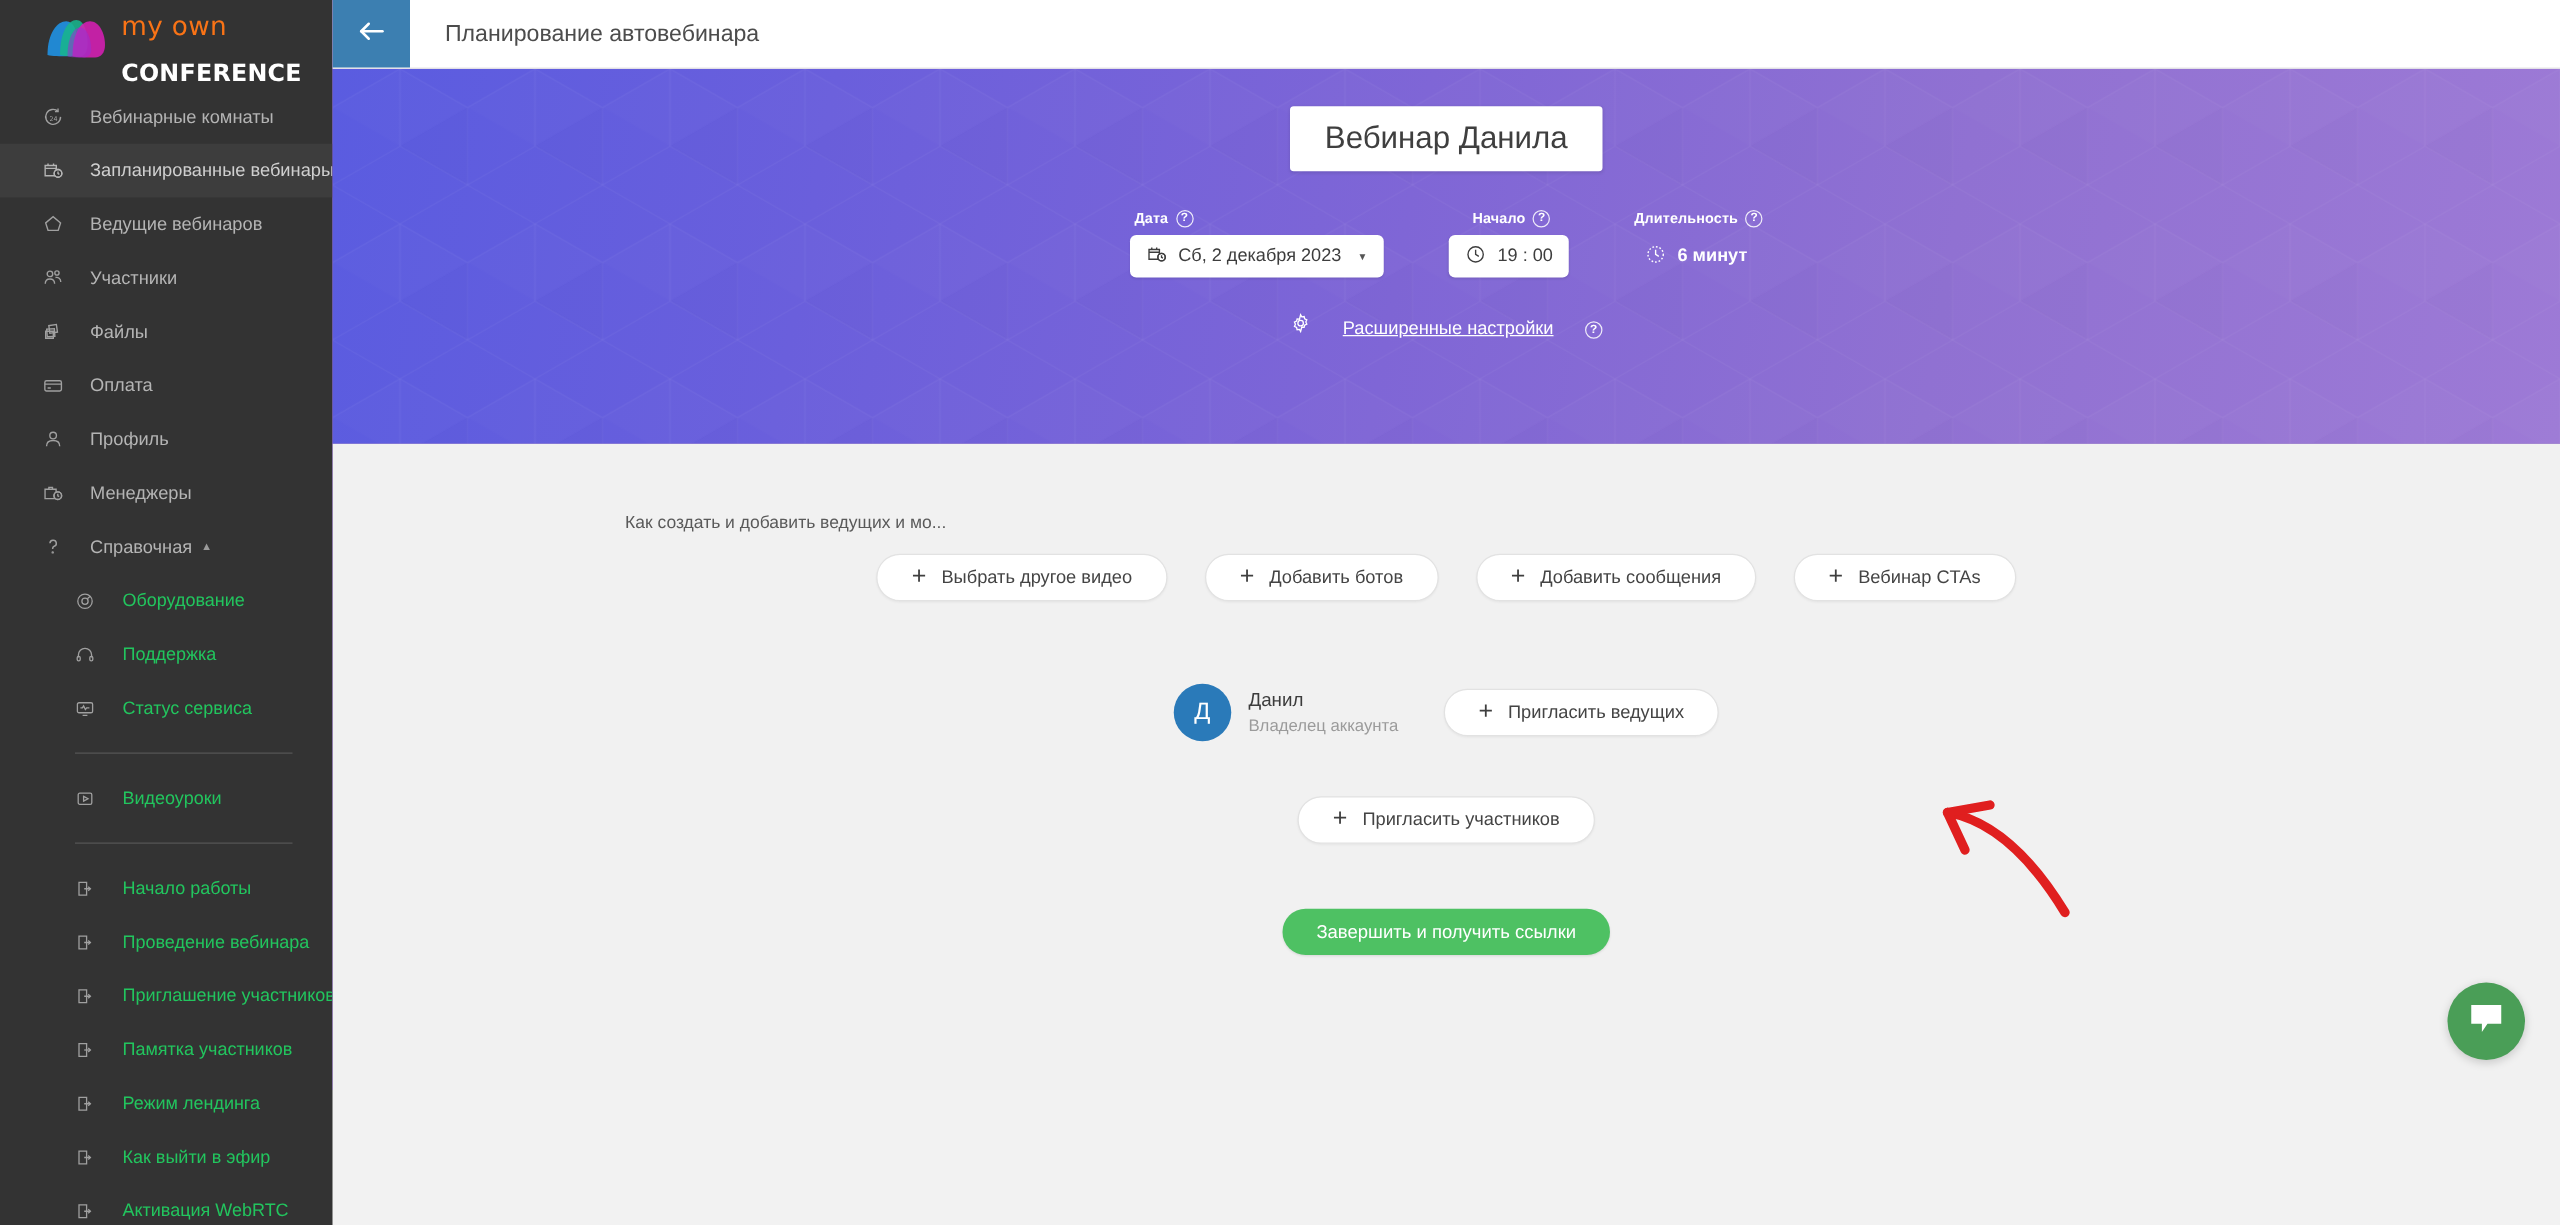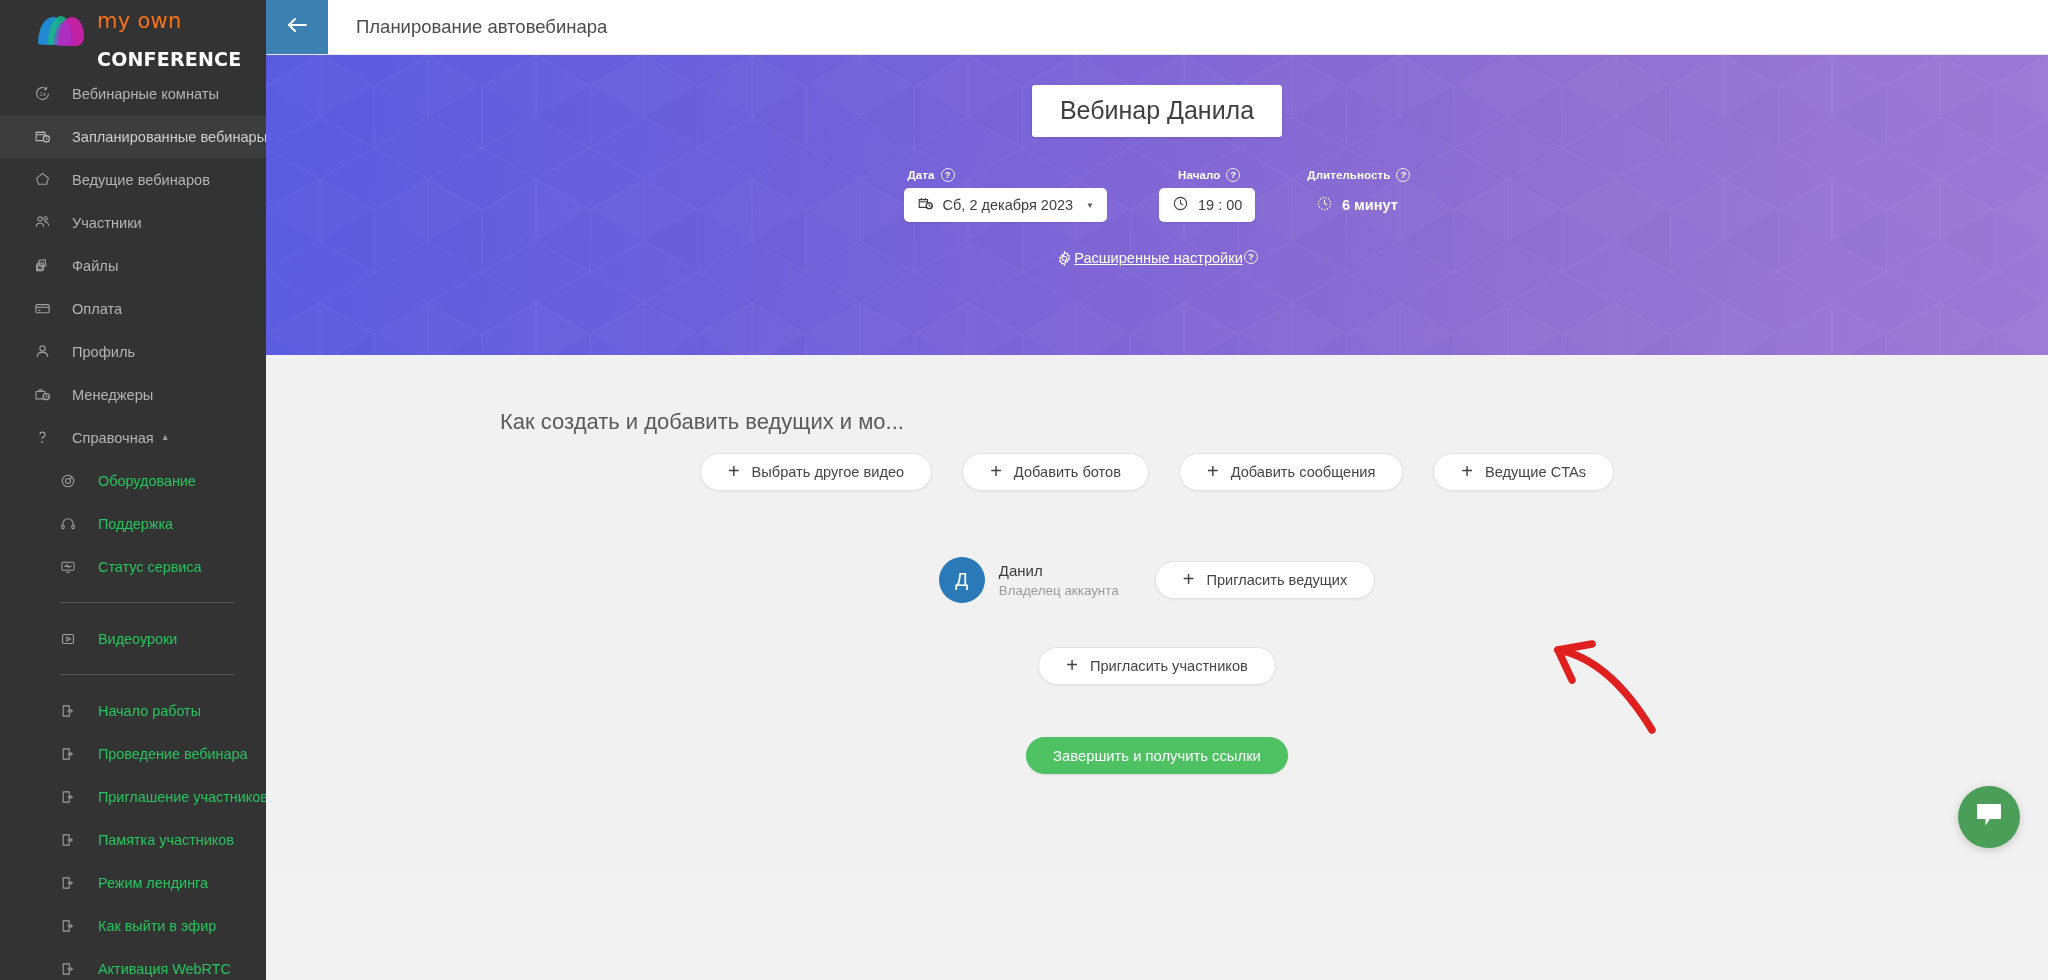--- a/index.html
+++ b/index.html
@@ -149,38 +149,38 @@
   }
   .pill .tri { font-size: 8px; color: #555; margin-left: 4px; }
   .plain-dur {
     display: flex; align-items: center; gap: 9px;
     height: 34px;
     color: #ffffff; font-size: 14.5px; font-weight: 700;
     padding: 0 4px;
   }
 
   .adv-link {
-    display: flex; align-items: flex-start; gap: 1px;
+    display: flex; align-items: flex-end; gap: 25px;
     margin-top: 28px;
     color: #ffffff; font-size: 14.6px;
     cursor: pointer;
   }
   .adv-link .txt { text-decoration: underline; }
 
   
   .content {
     position: relative;
     padding-top: 54px;
     height: calc(980px - 55px - 300px);
     background: #f1f1f1;
   }
   .hint {
     text-align: left;
     width: 1358px; margin: 0 auto;
-    color: #5a5a5a; font-size: 22px;
+    color: #5a5a5a; font-size: 14px;
     padding-left: 22px;
   }
   .btn-row {
     display: flex; justify-content: center; align-items: center;
     gap: 30px;
     margin-top: 18px;
   }
   .wbtn {
     background: #ffffff;
     border: 1px solid #e2e2e2;
@@ -615,21 +615,21 @@
         <div class="wbtn">
           <span class="plus">+</span>
           <span>Добавить ботов</span>
         </div>
         <div class="wbtn">
           <span class="plus">+</span>
           <span>Добавить сообщения</span>
         </div>
         <div class="wbtn">
           <span class="plus">+</span>
-          <span>Ведущие CTAs</span>
+          <span>Вебинар CTAs</span>
         </div>
       </div>
 
       <div class="host-row">
         <div class="avatar">Д</div>
         <div class="host-info">
           <div class="host-name">Данил</div>
           <div class="host-role">Владелец аккаунта</div>
         </div>
         <div class="wbtn">

